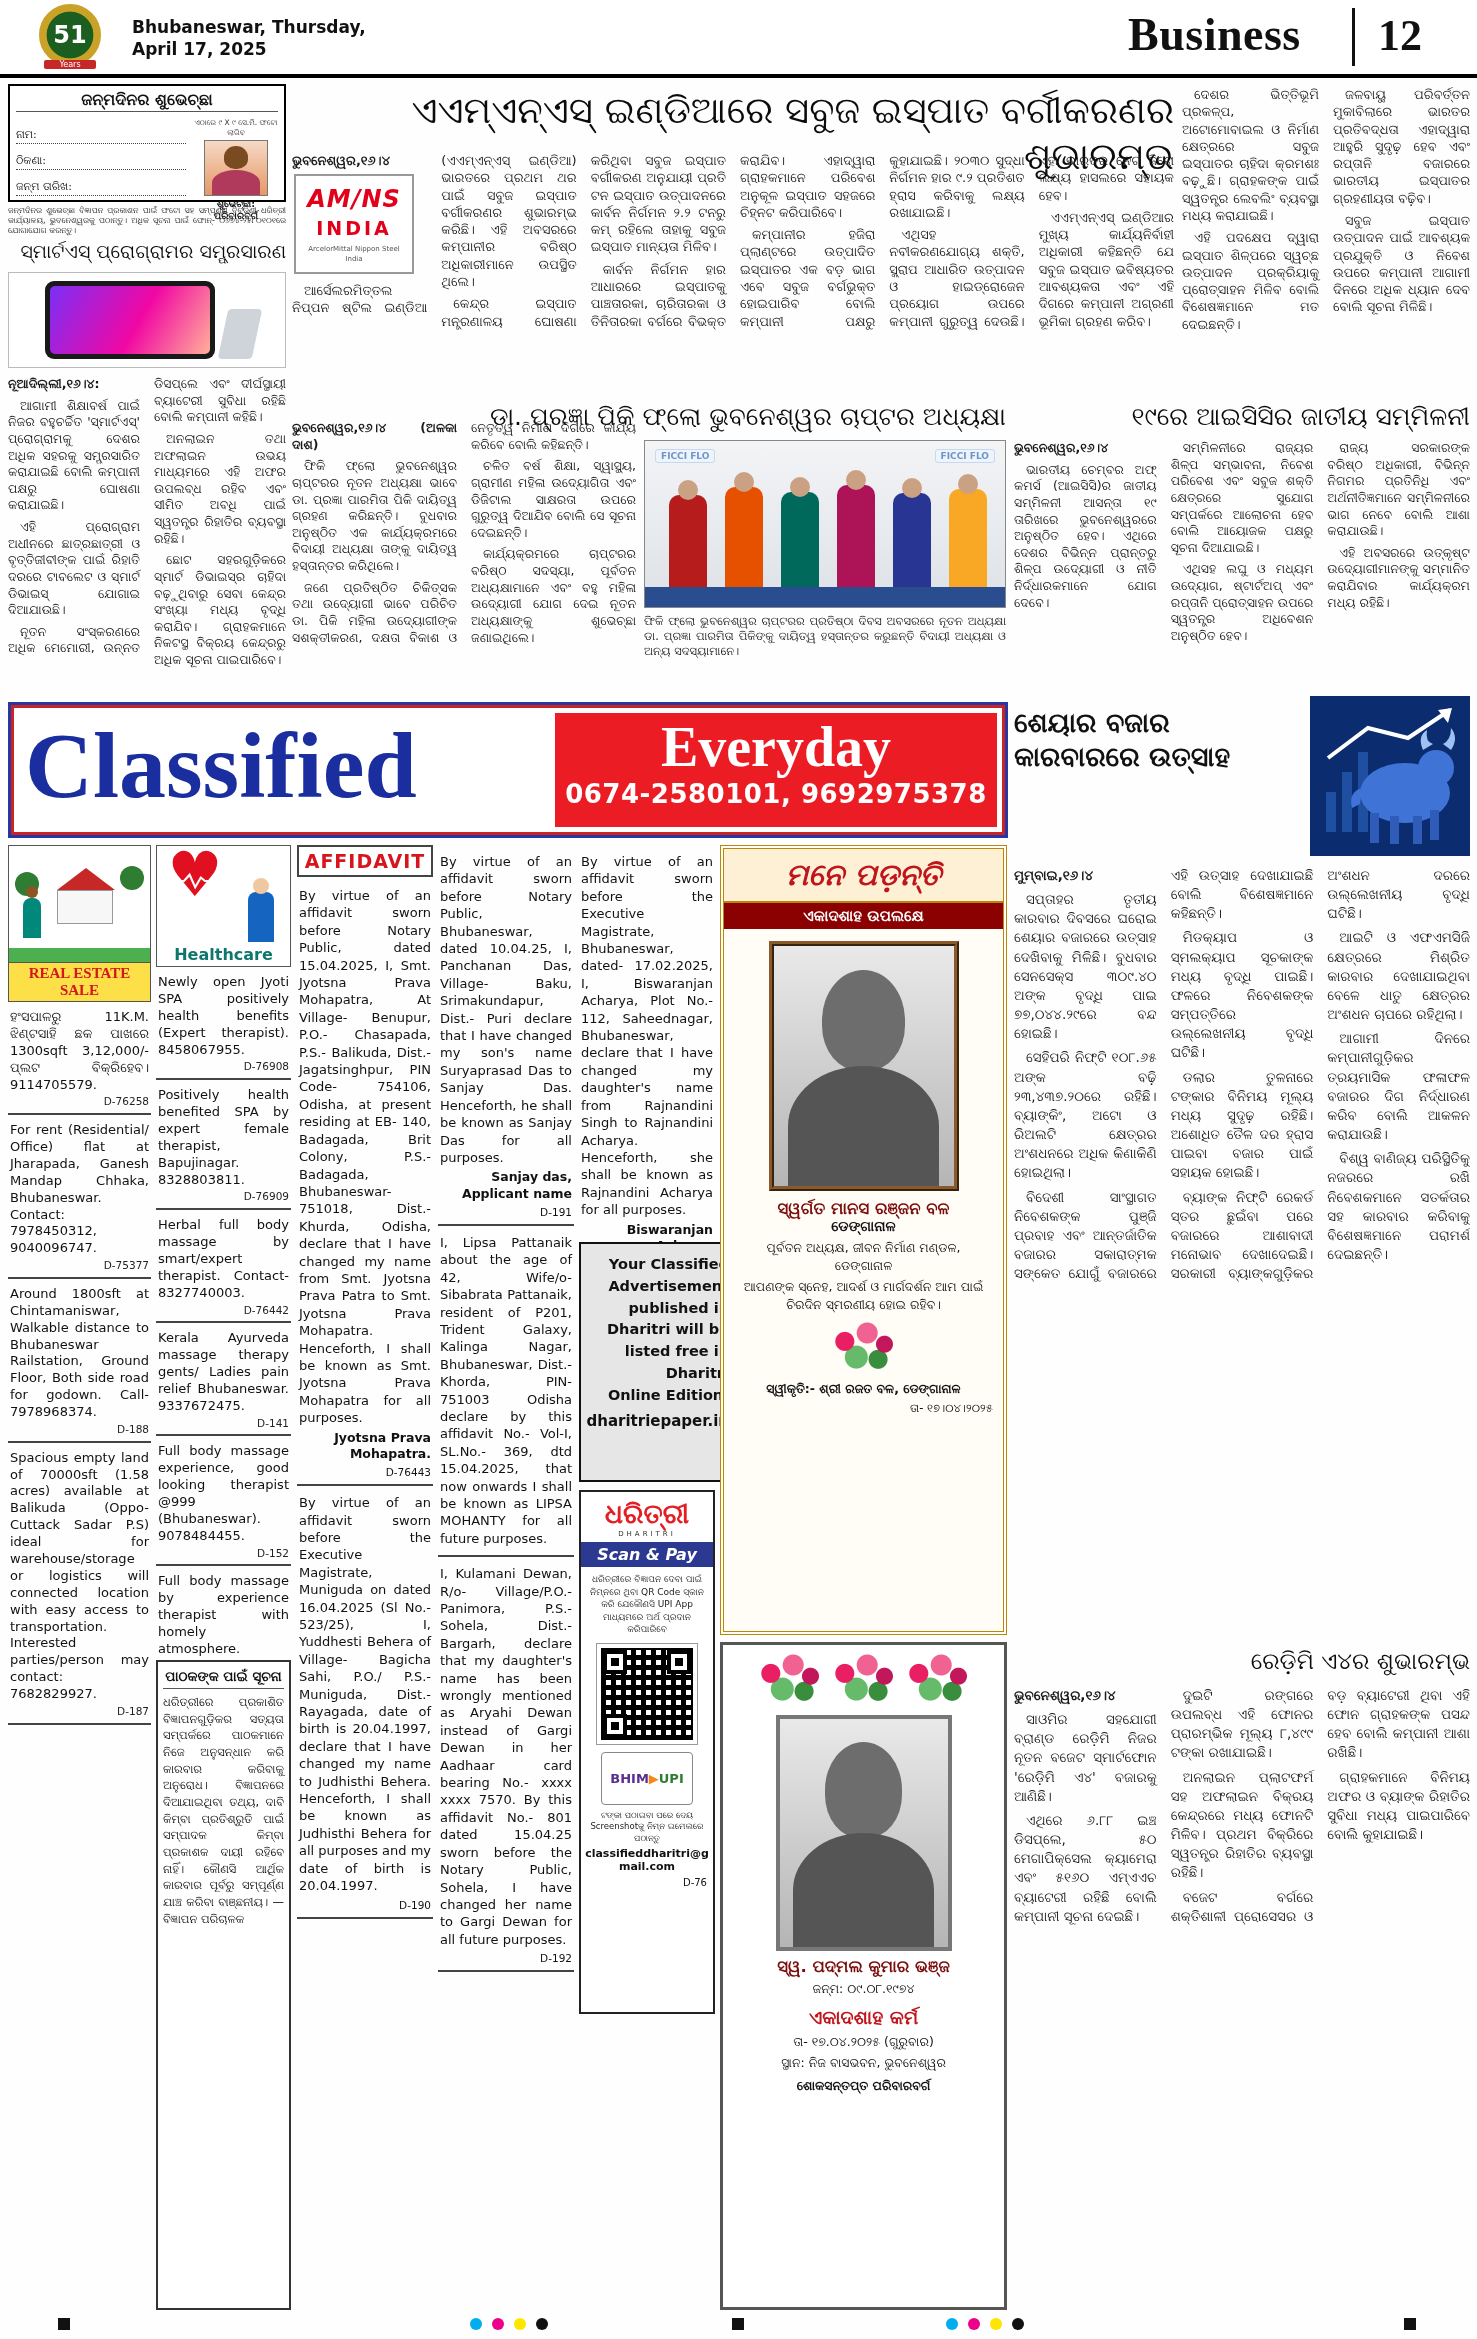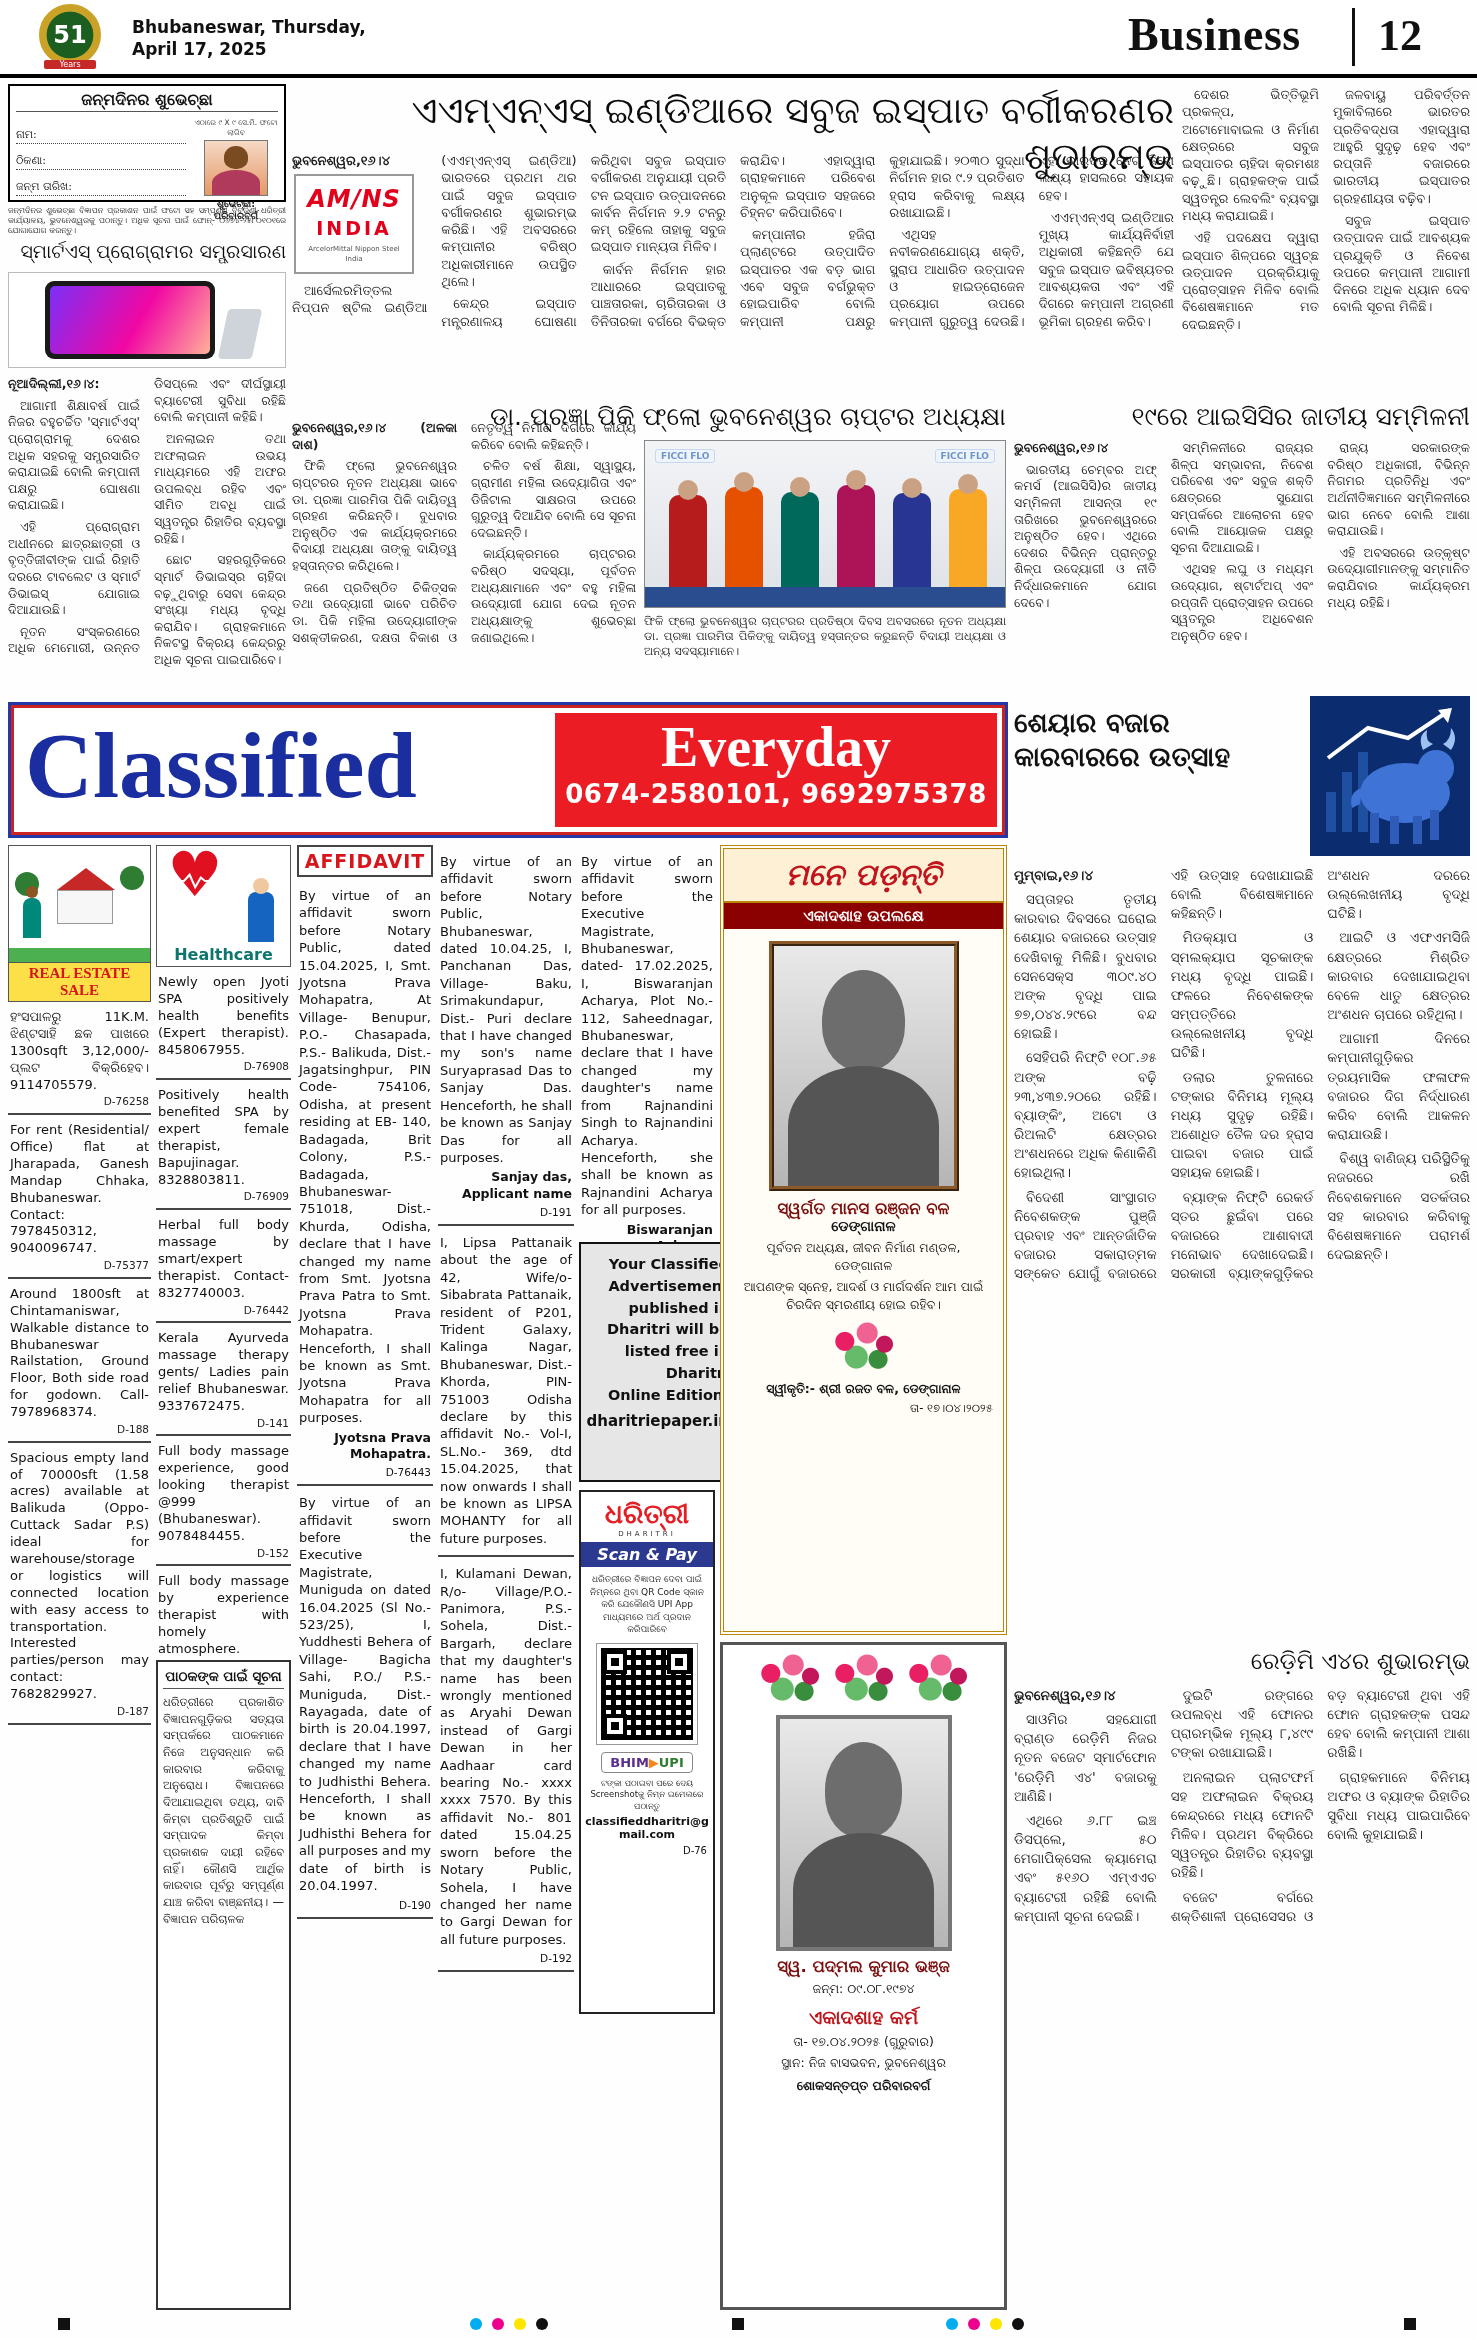--- a/index.html
+++ b/index.html
@@ -115,21 +115,21 @@
   #scanpay{position:absolute;left:579px;top:1490px;width:136px;height:524px;border:2px solid #222;background:#fff;text-align:center;overflow:hidden}
   .sp-brand{color:#e31e24;font-weight:bold;font-size:27px;margin-top:6px}
   .sp-sub{font-size:7px;letter-spacing:3px;color:#333}
   .sp-band{background:#2b3990;color:#fff;font-weight:bold;font-style:italic;font-size:16px;padding:3px 0;margin-top:4px}
   .sp-inst{font-size:9px;line-height:1.4;padding:6px 6px 2px;text-align:center;color:#222}
   .qr{width:100px;height:100px;margin:6px auto;position:relative;border:4px solid #fff;outline:1px solid #999;
       background:repeating-linear-gradient(0deg,#000 0 5px,transparent 5px 10px),repeating-linear-gradient(90deg,#000 0 5px,#fff 5px 10px)}
   .qr i{position:absolute;width:24px;height:24px;border:4px solid #000;background:#fff}
   .qr i::after{content:"";position:absolute;inset:4px;background:#000}
   .qr .q1{left:2px;top:2px}.qr .q2{right:2px;top:2px}.qr .q3{left:2px;bottom:2px}
-  .sp-upi{display:inline-block;border:1px solid #888;border-radius:4px;padding:2px 8px;font-weight:bold;font-size:13px;margin-top:2px;background:#fff}
+  .sp-upi{display:inline-block;border:1px solid #888;border-radius:4px;padding:18px 8px;font-weight:bold;font-size:13px;margin-top:2px;background:#fff}
   .sp-upi .b{color:#5b2d90}.sp-upi .a{color:#f6871f}.sp-upi .u{color:#2e7d32}
   .sp-note{font-size:8.5px;line-height:1.35;padding:5px 6px 0;color:#222}
   .sp-email{font-size:11px;font-weight:bold;margin-top:3px;word-break:break-all;padding:0 3px}
   .sp-tag{text-align:right;font-size:10px;padding:4px 6px 0}
   
   #obit1{position:absolute;left:720px;top:845px;width:287px;height:790px;border:4px double #b8860b;background:#fffdf6;text-align:center;overflow:hidden}
   .ob-hdr{background:#fdf0d5;color:#c0151c;font-weight:bold;font-style:italic;font-size:30px;padding:8px 0;border-bottom:2px solid #b8860b}
   .ob-band{background:#8b0000;color:#fff;font-size:15px;font-weight:bold;padding:4px 0}
   .portrait{position:relative;overflow:hidden;background:linear-gradient(180deg,#e9e9e9,#b5b5b5)}
   .portrait::before{content:"";position:absolute;left:27%;top:10%;width:46%;height:42%;background:#6d6d6d;border-radius:50% 50% 45% 45%}

